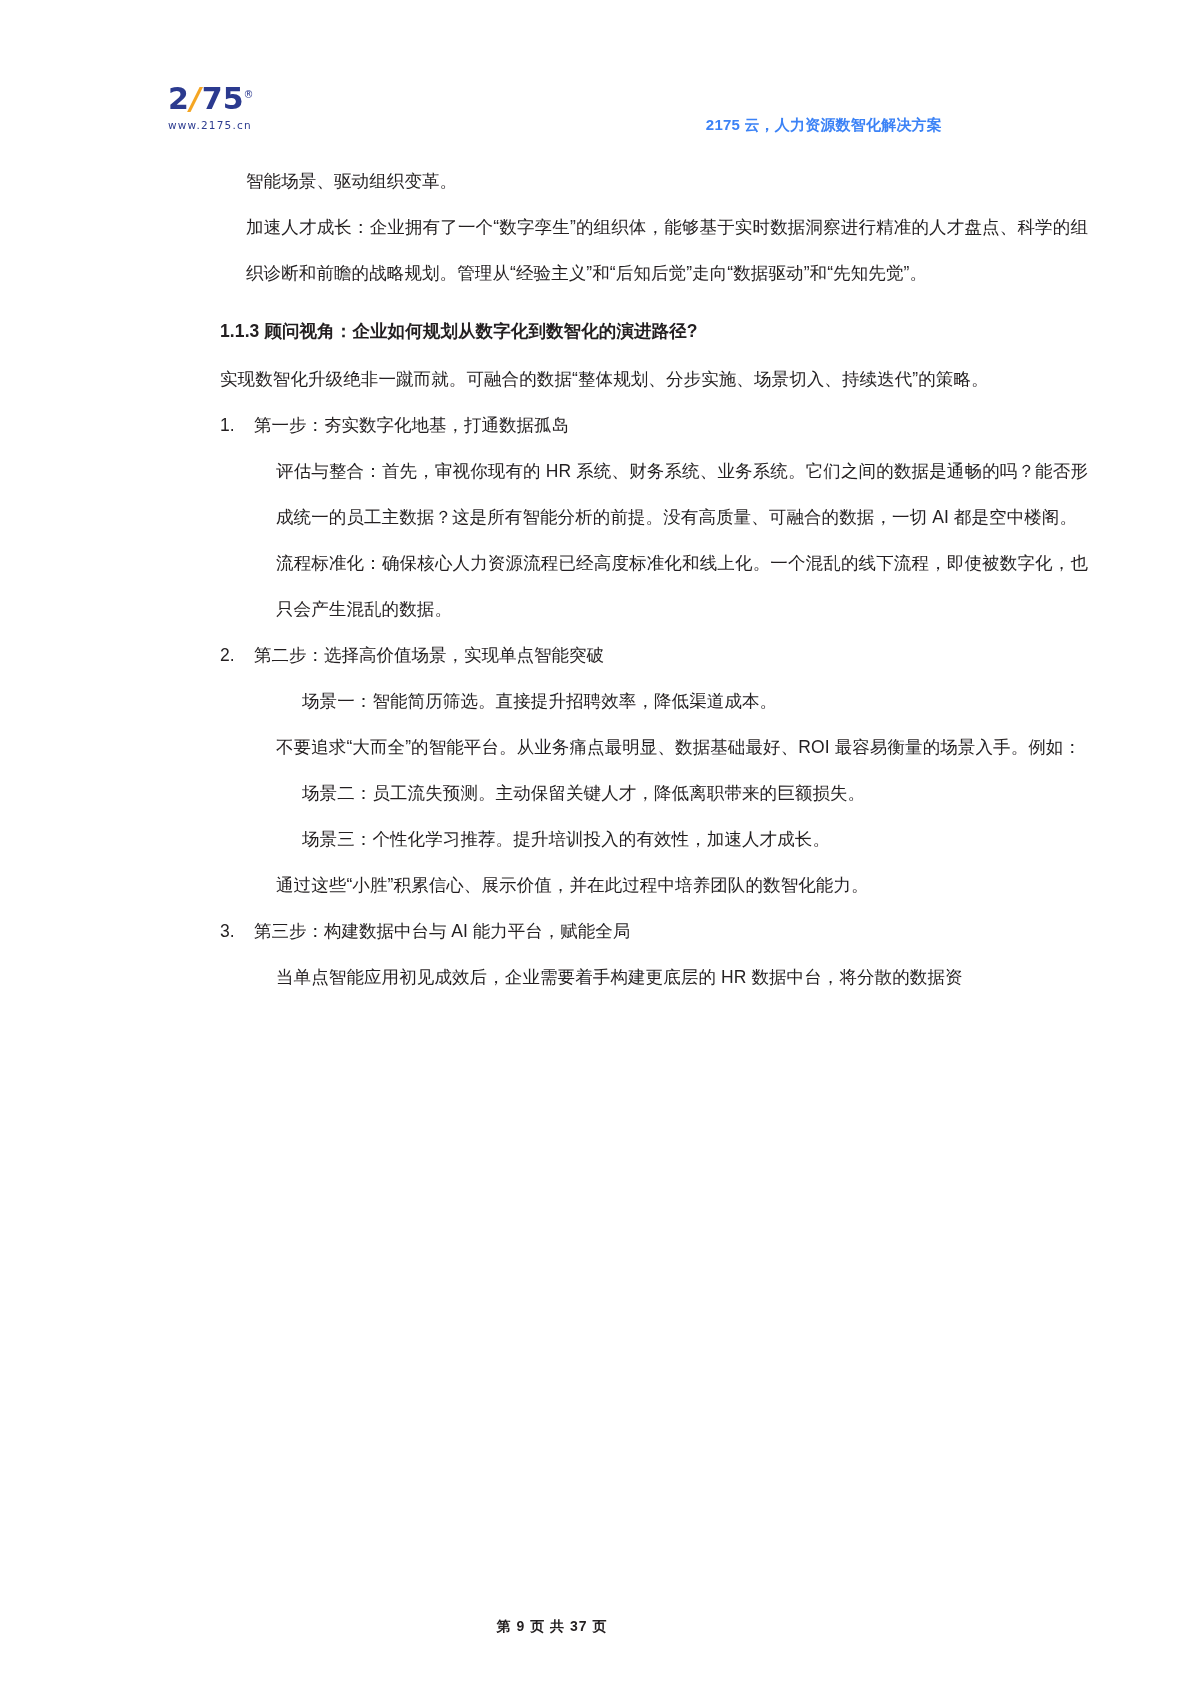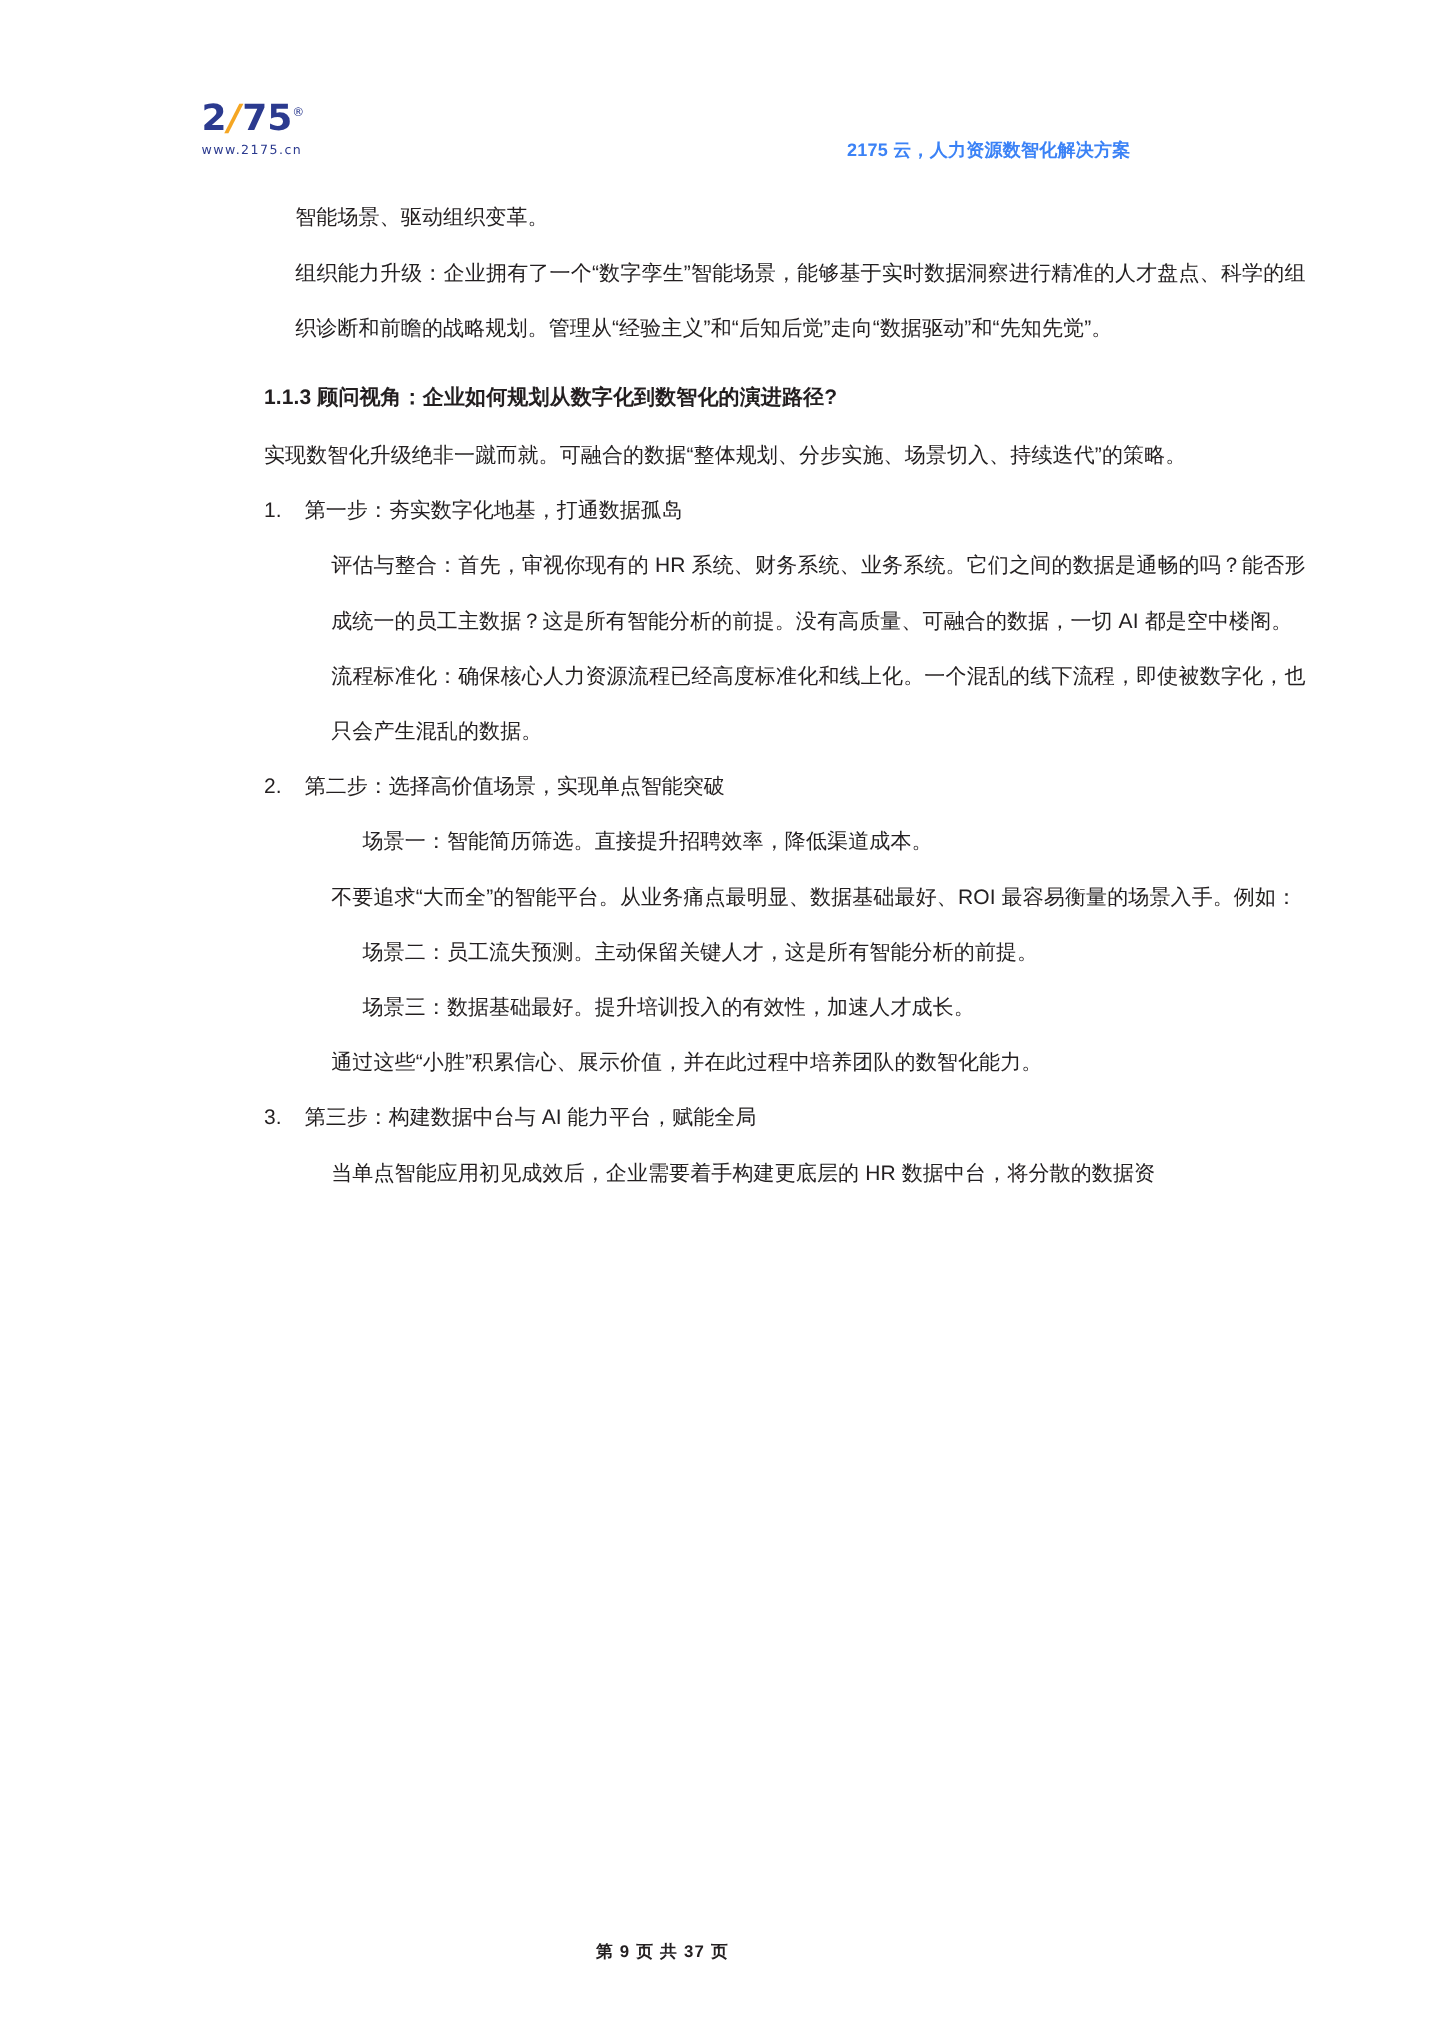--- a/index.html
+++ b/index.html
@@ -141,42 +141,42 @@
       </div>
       <div class="logo-url">www.2175.cn</div>
     </div>
     <div class="header-title">2175 云，人力资源数智化解决方案</div>
   </div>
 
   <div class="content">
 
     <p class="para indent-1">智能场景、驱动组织变革。</p>
 
-    <p class="para indent-1">组织能力升级：企业拥有了一个“数字孪生”智能场景，能够基于实时数据洞察进行精准的人才盘点、科学的组织诊断和前瞻的战略规划。管理从“经验主义”和“后知后觉”走向“数据驱动”和“先知先觉”。</p>
+    <p class="para indent-1">加速人才成长：企业拥有了一个“数字孪生”的组织体，能够基于实时数据洞察进行精准的人才盘点、科学的组织诊断和前瞻的战略规划。管理从“经验主义”和“后知后觉”走向“数据驱动”和“先知先觉”。</p>
 
     <div class="gap-sm"></div>
     <div class="heading">1.1.3 顾问视角：企业如何规划从数字化到数智化的演进路径?</div>
 
     <p class="para">实现数智化升级绝非一蹴而就。可融合的数据“整体规划、分步实施、场景切入、持续迭代”的策略。</p>
 
     <div class="listitem">
       <span class="marker">1.</span>
       <span>第一步：夯实数字化地基，打通数据孤岛</span>
     </div>
     <p class="para indent-2">评估与整合：首先，审视你现有的 HR 系统、财务系统、业务系统。它们之间的数据是通畅的吗？能否形成统一的员工主数据？这是所有智能分析的前提。没有高质量、可融合的数据，一切 AI 都是空中楼阁。</p>
     <p class="para indent-2">流程标准化：确保核心人力资源流程已经高度标准化和线上化。一个混乱的线下流程，即使被数字化，也只会产生混乱的数据。</p>
 
     <div class="listitem">
       <span class="marker">2.</span>
       <span>第二步：选择高价值场景，实现单点智能突破</span>
     </div>
     <p class="para indent-3">场景一：智能简历筛选。直接提升招聘效率，降低渠道成本。</p>
     <p class="para indent-2">不要追求“大而全”的智能平台。从业务痛点最明显、数据基础最好、ROI 最容易衡量的场景入手。例如：</p>
-    <p class="para indent-3">场景二：员工流失预测。主动保留关键人才，这是所有智能分析的前提。</p>
-    <p class="para indent-3">场景三：数据基础最好。提升培训投入的有效性，加速人才成长。</p>
+    <p class="para indent-3">场景二：员工流失预测。主动保留关键人才，降低离职带来的巨额损失。</p>
+    <p class="para indent-3">场景三：个性化学习推荐。提升培训投入的有效性，加速人才成长。</p>
     <p class="para indent-2">通过这些“小胜”积累信心、展示价值，并在此过程中培养团队的数智化能力。</p>
 
     <div class="listitem">
       <span class="marker">3.</span>
       <span>第三步：构建数据中台与 AI 能力平台，赋能全局</span>
     </div>
     <p class="para indent-2">当单点智能应用初见成效后，企业需要着手构建更底层的 HR 数据中台，将分散的数据资</p>
 
   </div>
 

